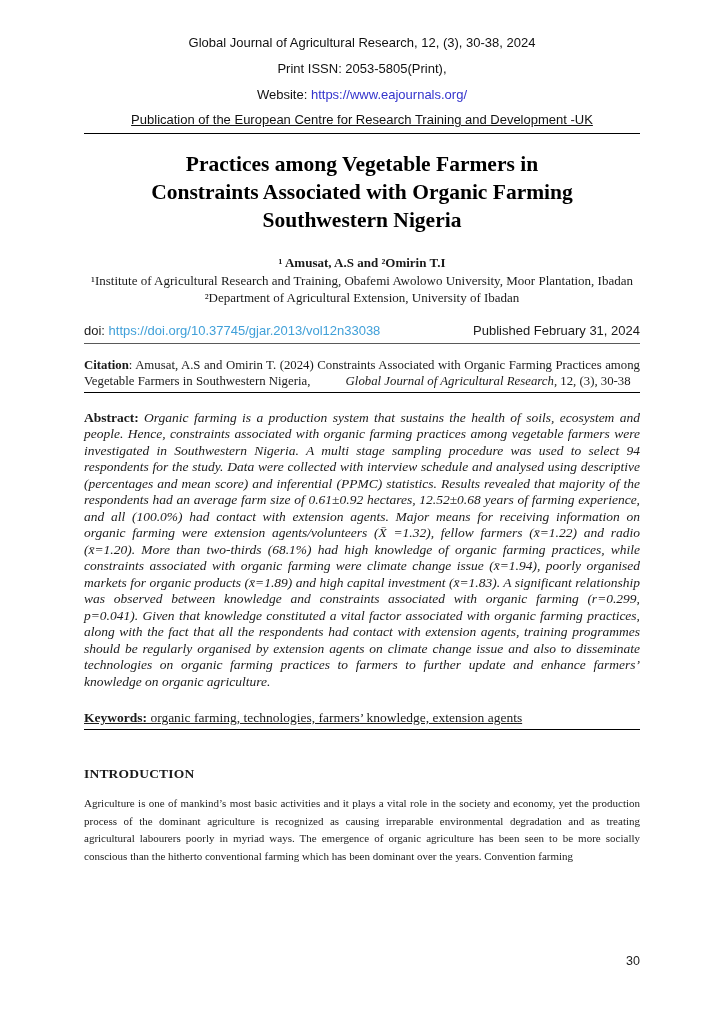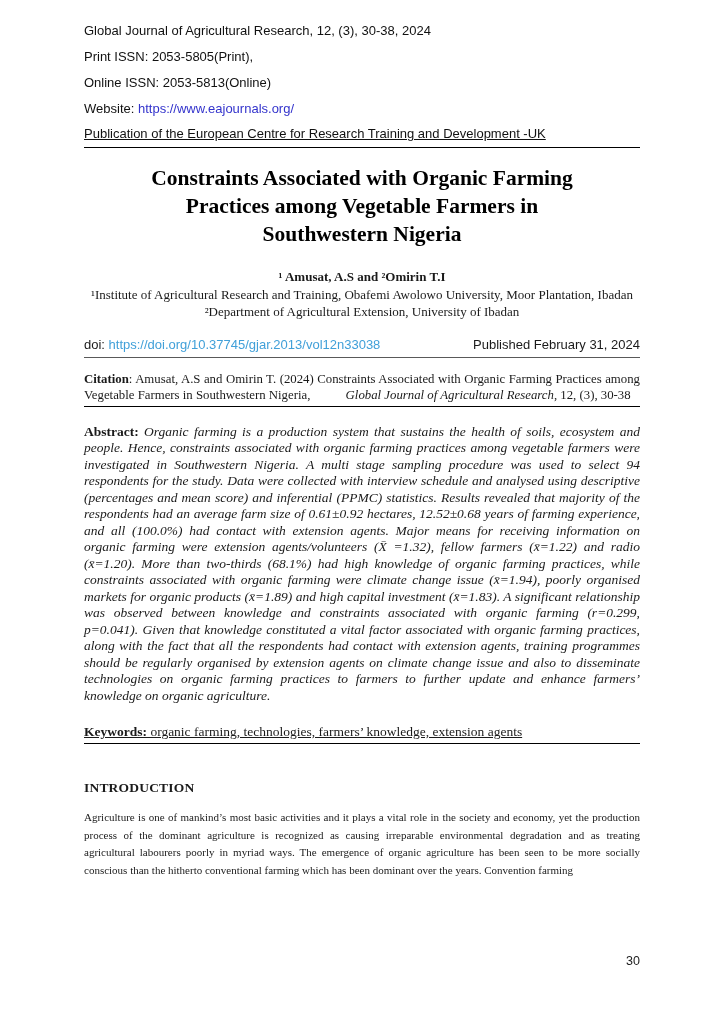--- a/index.html
+++ b/index.html
@@ -8,22 +8,22 @@
     width:724px;height:1024px;
     background:#ffffff;
     font-family:"Liberation Serif",serif;
     color:#1a1a1a;
     overflow:hidden;
     box-sizing:border-box;
   }
   .content{margin:0 84px;width:556px;}
   
   .journal-header{
-    padding-top:18px;
-    text-align:left;
+    padding-top:30px;
+    text-align:center;
     font-family:"Liberation Sans",sans-serif;
     font-size:13px;
     color:#111;
   }
   .h-line{line-height:26px;white-space:nowrap;}
   .link{text-decoration:none;cursor:pointer;}
   .link.website{color:#3333cc;}
   .link.doi{color:#41a0d9;}
   .pub-line{
     line-height:24px;
@@ -103,28 +103,27 @@
 </style>
 </head>
 <body>
 
 <div class="page">
   <div class="content">
 
     <header class="journal-header">
       <div class="h-line">Global Journal of Agricultural Research, 12, (3), 30-38, 2024</div>
       <div class="h-line">Print ISSN: 2053-5805(Print),</div>
-      <div class="h-line">Online ISSN: 2053-5813(Online)</div>
       <div class="h-line"><span>Website: </span><a class="link website" href="#">https://www.eajournals.org/</a></div>
       <div class="pub-line"><span class="u">Publication of the European Centre for Research Training and Development -UK</span></div>
     </header>
 
     <h1 class="title">
+      <div>Practices among Vegetable Farmers in</div>
       <div>Constraints Associated with Organic Farming</div>
-      <div>Practices among Vegetable Farmers in</div>
       <div>Southwestern Nigeria</div>
     </h1>
 
     <div class="authors">
       <div class="names">¹ Amusat, A.S and ²Omirin T.I</div>
       <div>¹Institute of Agricultural Research and Training, Obafemi Awolowo University, Moor Plantation, Ibadan</div>
       <div>²Department of Agricultural Extension, University of Ibadan</div>
     </div>
 
     <div class="doi-row">

